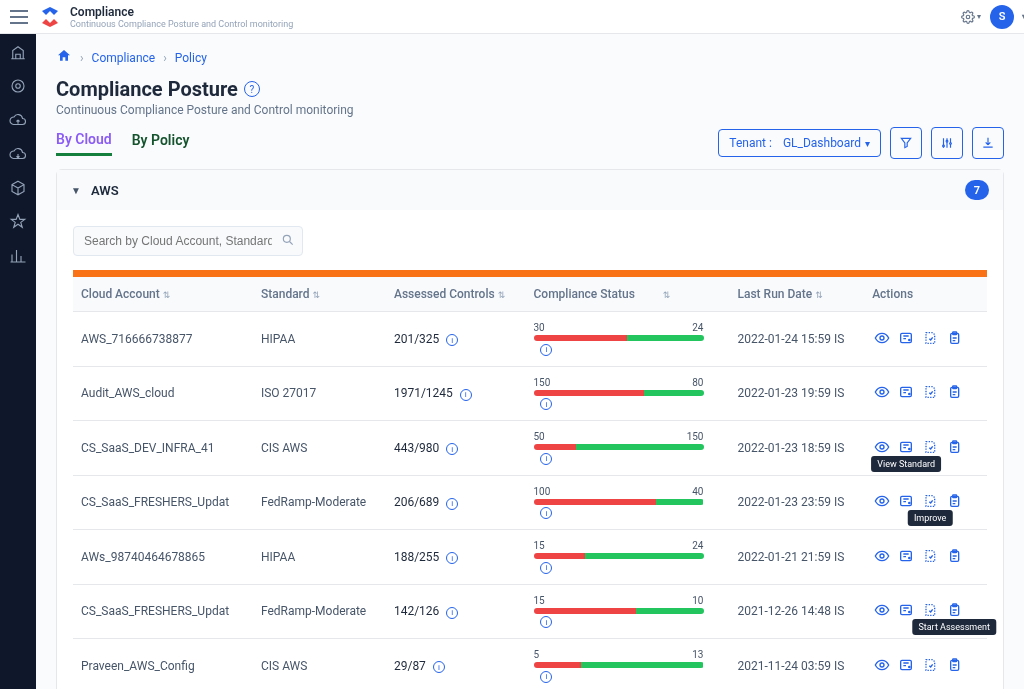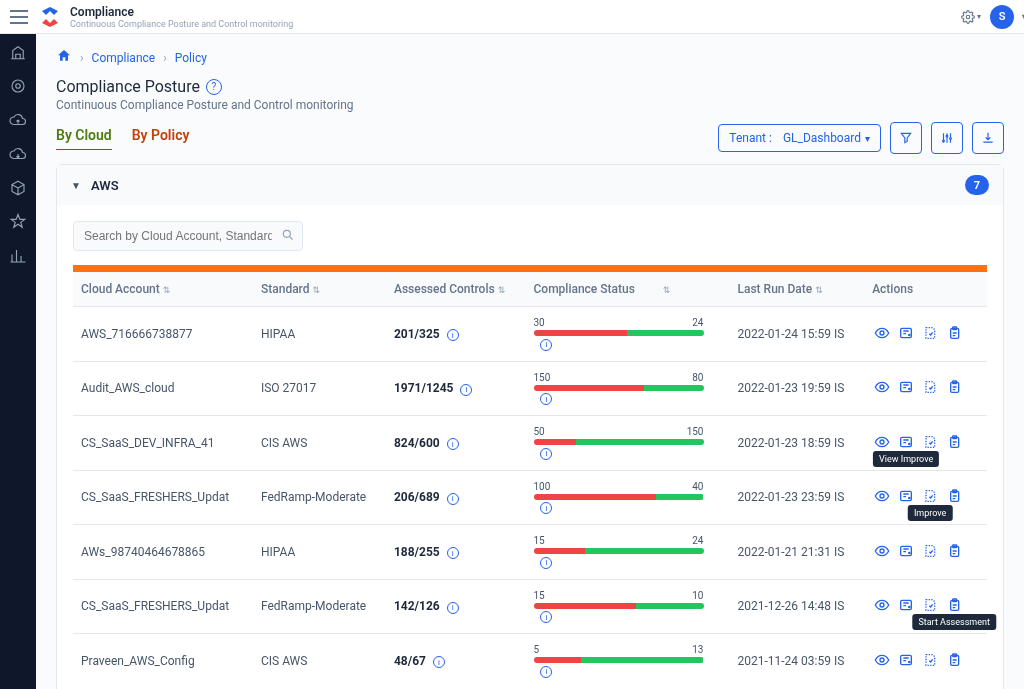--- a/index.html
+++ b/index.html
@@ -21,48 +21,48 @@
 .sidebar { width: 36px; background: #0f172a; display: flex; flex-direction: column; align-items: center; padding-top: 8px; gap: 14px; }
 .side-icon { width: 20px; height: 20px; color: #94a3b8; cursor: pointer; display: flex; align-items: center; justify-content: center; }
 .side-icon svg { width: 18px; height: 18px; stroke: currentColor; fill: none; stroke-width: 1.5; }
 
 .main { flex: 1; padding: 14px 20px; overflow: auto; background: #fafbfc; }
 .breadcrumb { display: flex; align-items: center; gap: 8px; font-size: 12px; margin-bottom: 10px; }
 .breadcrumb a { color: #2563eb; text-decoration: none; }
 .bc-sep { color: #94a3b8; }
 .home-ic { color: #2563eb; }
 .page-title-row { display: flex; align-items: center; gap: 6px; margin-bottom: 2px; }
-.page-title { font-size: 16px; font-weight: 400; color: #1e293b; }
+.page-title { font-size: 20px; font-weight: 700; color: #1e293b; }
 .help-ic { color: #2563eb; border: 1.5px solid #2563eb; border-radius: 50%; width: 16px; height: 16px; display: inline-flex; align-items: center; justify-content: center; font-size: 10px; }
 .page-sub { font-size: 12px; color: #64748b; margin-bottom: 10px; }
 
 .tabs-row { display: flex; align-items: center; gap: 20px; margin-bottom: 10px; }
-.tab { font-size: 14px; font-weight: 600; color: #c2410c; padding-bottom: 6px; cursor: pointer; }
-.tab.active { color: #4d7c0f; border-bottom: 1px solid #15803d; }
+.tab { font-size: 14px; font-weight: 600; color: #14532d; padding-bottom: 6px; cursor: pointer; }
+.tab.active { color: #8b5cf6; border-bottom: 3px solid #15803d; }
 .tab-controls { margin-left: auto; display: flex; gap: 9px; align-items: center; }
 .tenant-select { border: 1px solid #2563eb; color: #2563eb; border-radius: 4px; padding: 6px 10px; font-size: 12px; display: flex; align-items: center; gap: 4px; cursor: pointer; }
 .tenant-select .chev { font-size: 10px; }
 .icon-btn { width: 32px; height: 32px; border: 1px solid #2563eb; border-radius: 4px; display: flex; align-items: center; justify-content: center; color: #2563eb; cursor: pointer; }
 
 .section { border: 1px solid #e5e7eb; border-radius: 6px; margin-bottom: 12px; background: #fff; }
 .section-header { display: flex; align-items: center; padding: 10px 14px; cursor: pointer; gap: 10px; background: #f8fafc; }
 .section-header .caret { font-size: 10px; color: #475569; }
 .section-title { font-weight: 600; font-size: 13px; color: #1e293b; }
 .section-badge { margin-left: auto; background: #2563eb; color: #fff; border-radius: 12px; min-width: 24px; height: 20px; padding: 0 6px; display: flex; align-items: center; justify-content: center; font-size: 11px; font-weight: 600; }
 
 .section-body { padding: 16px; }
 .search-wrap { position: relative; width: 230px; margin-bottom: 14px; }
 .search-input { width: 100%; border: 1px solid #e2e8f0; border-radius: 4px; padding: 7px 30px 7px 10px; font-size: 12px; background: #f8fafc; }
 .search-ic { position: absolute; right: 8px; top: 7px; color: #94a3b8; }
 
 .table { width: 100%; border-collapse: collapse; font-size: 12px; }
 .table th { text-align: left; padding: 10px 8px; color: #64748b; font-weight: 500; border-top: 7px solid #f97316; background: #f8fafc; }
 .table th .sort { color: #94a3b8; font-size: 9px; margin-left: 3px; cursor: pointer; }
 .table td { padding: 10px 8px; border-top: 1px solid #e5e7eb; color: #475569; }
-.bold-val { font-weight: 700; color: #1e293b; }
+.bold-val { font-weight: 400; color: #1e293b; }
 .info-ic { color: #2563eb; border: 1px solid #2563eb; border-radius: 50%; width: 12px; height: 12px; display: inline-flex; align-items: center; justify-content: center; font-size: 8px; margin-left: 4px; }
 
 .compliance-cell { width: 170px; }
 .compliance-labels { display: flex; justify-content: space-between; font-size: 10px; color: #475569; }
 .compliance-bar { height: 6px; border-radius: 3px; display: flex; overflow: hidden; margin-top: 2px; }
 .bar-red { background: #ef4444; }
 .bar-green { background: #22c55e; }
 
 .actions-cell { white-space: nowrap; }
 .action-ic { display: inline-flex; width: 20px; height: 18px; align-items: center; justify-content: center; color: #2563eb; cursor: pointer; margin-right: 4px; position: relative; }
@@ -296,21 +296,21 @@
                     <svg width="16" height="16" viewBox="0 0 24 24" fill="none" stroke="currentColor" stroke-width="2">
                       <rect x="7" y="5" width="12" height="15" rx="2"></rect>
                       <rect x="10" y="3" width="6" height="4" rx="1"></rect>
                       <path d="M10 12h6M10 16h4"></path>
                     </svg>
                   </span></td>
               </tr>
               <tr>
                 <td>CS_SaaS_DEV_INFRA_41</td>
                 <td>CIS AWS</td>
-                <td><span class="bold-val">824/600</span> <span class="info-ic">i</span></td>
+                <td><span class="bold-val">443/980</span> <span class="info-ic">i</span></td>
                 <td><div class="compliance-cell">
                     <div class="compliance-labels">
                       <span>50</span>
                       <span>150</span>
                     </div>
                     <div class="compliance-bar">
                       <div class="bar-red" style="width:25%"></div>
                       <div class="bar-green" style="width:75%"></div>
                     </div>
                   </div> &nbsp;<span class="info-ic">i</span></td>
@@ -319,21 +319,21 @@
                     <svg width="16" height="16" viewBox="0 0 24 24" fill="none" stroke="currentColor" stroke-width="2">
                       <path d="M2 12s3.5-7 10-7 10 7 10 7-3.5 7-10 7-10-7-10-7z"></path>
                       <circle cx="12" cy="12" r="3"></circle>
                     </svg>
                   </span><span class="action-ic">
                     <svg width="16" height="16" viewBox="0 0 24 24" fill="none" stroke="currentColor" stroke-width="2">
                       <rect x="4" y="5" width="16" height="14" rx="2"></rect>
                       <path d="M8 9h8M8 13h4"></path>
                       <circle cx="17" cy="15" r="1"></circle>
                     </svg>
-                    <span class="tooltip">View Improve</span>
+                    <span class="tooltip">View Standard</span>
                   </span><span class="action-ic">
                     <svg width="16" height="16" viewBox="0 0 24 24" fill="none" stroke="currentColor" stroke-width="2">
                       <path d="M6 4h10l3 3v13H6z" stroke-dasharray="2 2"></path>
                       <path d="M11 13l2 2 3-4"></path>
                     </svg>
                   </span><span class="action-ic">
                     <svg width="16" height="16" viewBox="0 0 24 24" fill="none" stroke="currentColor" stroke-width="2">
                       <rect x="7" y="5" width="12" height="15" rx="2"></rect>
                       <rect x="10" y="3" width="6" height="4" rx="1"></rect>
                       <path d="M10 12h6M10 16h4"></path>
@@ -387,21 +387,21 @@
                 <td><div class="compliance-cell">
                     <div class="compliance-labels">
                       <span>15</span>
                       <span>24</span>
                     </div>
                     <div class="compliance-bar">
                       <div class="bar-red" style="width:30%"></div>
                       <div class="bar-green" style="width:70%"></div>
                     </div>
                   </div> &nbsp;<span class="info-ic">i</span></td>
-                <td>2022-01-21 21:31 IS</td>
+                <td>2022-01-21 21:59 IS</td>
                 <td class="actions-cell"><span class="action-ic">
                     <svg width="16" height="16" viewBox="0 0 24 24" fill="none" stroke="currentColor" stroke-width="2">
                       <path d="M2 12s3.5-7 10-7 10 7 10 7-3.5 7-10 7-10-7-10-7z"></path>
                       <circle cx="12" cy="12" r="3"></circle>
                     </svg>
                   </span><span class="action-ic">
                     <svg width="16" height="16" viewBox="0 0 24 24" fill="none" stroke="currentColor" stroke-width="2">
                       <rect x="4" y="5" width="16" height="14" rx="2"></rect>
                       <path d="M8 9h8M8 13h4"></path>
                       <circle cx="17" cy="15" r="1"></circle>
@@ -455,21 +455,21 @@
                       <rect x="7" y="5" width="12" height="15" rx="2"></rect>
                       <rect x="10" y="3" width="6" height="4" rx="1"></rect>
                       <path d="M10 12h6M10 16h4"></path>
                     </svg>
                     <span class="tooltip">Start Assessment</span>
                   </span></td>
               </tr>
               <tr>
                 <td>Praveen_AWS_Config</td>
                 <td>CIS AWS</td>
-                <td><span class="bold-val">48/67</span> <span class="info-ic">i</span></td>
+                <td><span class="bold-val">29/87</span> <span class="info-ic">i</span></td>
                 <td><div class="compliance-cell">
                     <div class="compliance-labels">
                       <span>5</span>
                       <span>13</span>
                     </div>
                     <div class="compliance-bar">
                       <div class="bar-red" style="width:28%"></div>
                       <div class="bar-green" style="width:72%"></div>
                     </div>
                   </div> &nbsp;<span class="info-ic">i</span></td>

